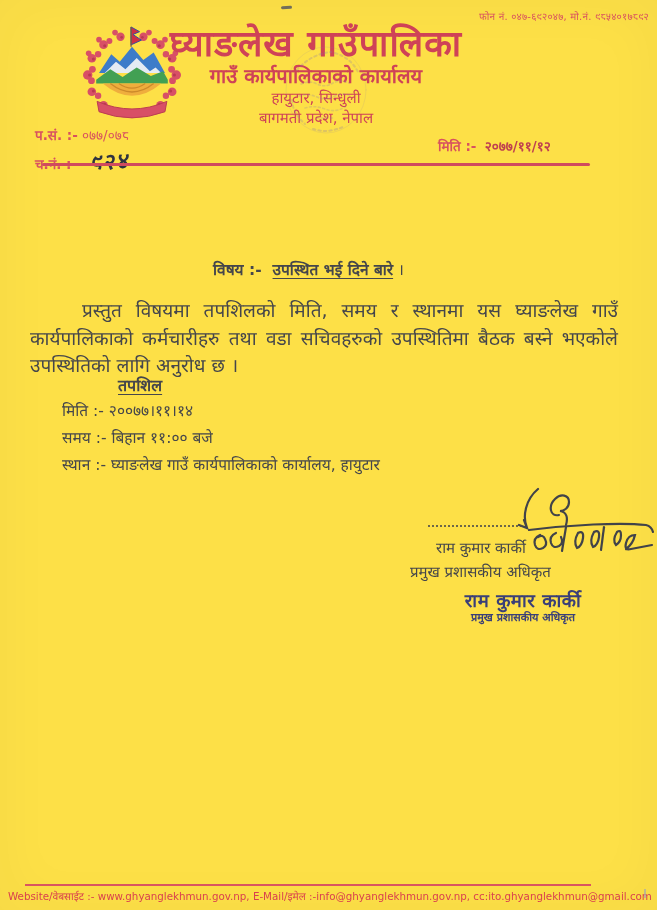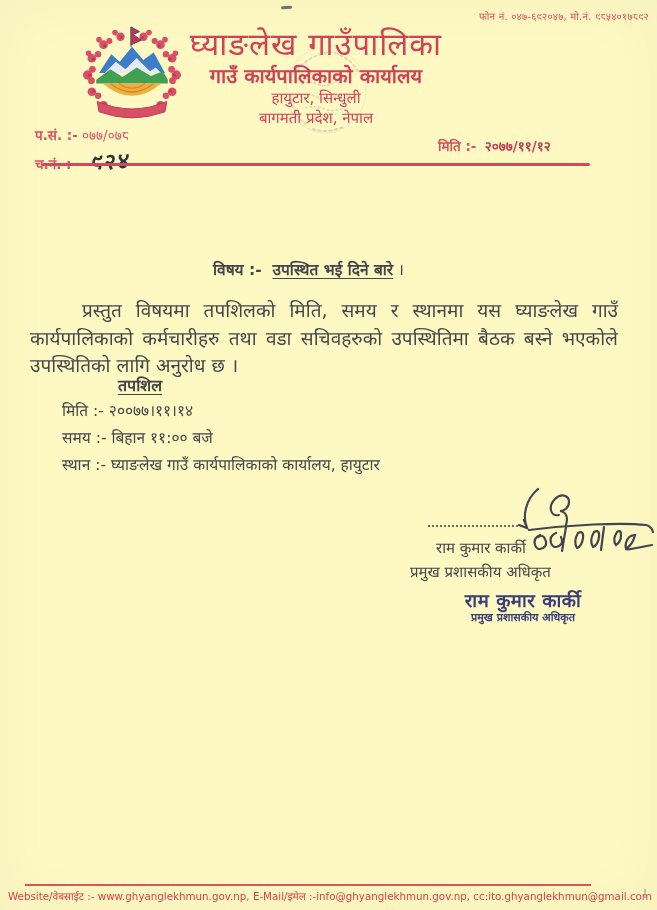--- a/index.html
+++ b/index.html
@@ -1,26 +1,26 @@
 <!DOCTYPE html>
 <html lang="ne" style="--header-red: #cf4257; --label-red: #d8525f; --rule-red: #d04a5e; --footer-red: #d9404e; --body-ink: #45464b; --hand-ink: #2f3340; --stamp-navy: #3a3f78;"><head>
 <meta charset="utf-8">
 <style>
   html,body{margin:0;padding:0;background:#e9e9e7;}
   .page{
     position:relative;width:657px;height:910px;margin:0 auto;
-    background:#fef9c3;overflow:hidden;
+    background:#fde047;overflow:hidden;
     font-family:"DejaVu Sans",sans-serif;
     box-shadow:inset 0 0 60px rgba(60,50,40,.04);
   }
   .abs{position:absolute;}
   
   .phone-line{top:9px;right:8px;font-size:10px;letter-spacing:.2px;color:var(--label-red,#d8626f);white-space:nowrap;}
   .head-block{left:110px;top:26px;width:412px;text-align:center;color:var(--header-red,#cf4257);}
-  .muni-name{font-size:31px;font-weight:400;letter-spacing:1px;line-height:36px;}
+  .muni-name{font-size:36px;font-weight:700;letter-spacing:1px;line-height:36px;}
   .office-name{font-size:20px;font-weight:700;margin-top:2px;line-height:24px;}
   .addr{font-size:15px;font-weight:400;line-height:20px;}
   
   .ref{font-size:13.5px;color:var(--label-red,#d8525f);white-space:nowrap;}
   .ref b{font-weight:600;}
   .hand-cha{font-size:22px;font-weight:600;color:var(--hand-ink,#2f3340);
     display:inline-block;transform:rotate(-3deg) skewX(-8deg);letter-spacing:2px;margin-left:10px;}
   .date-val{color:#bf4050;font-weight:600;margin-left:4px;}
   .red-rule{left:42px;top:163px;width:548px;height:2.5px;background:var(--rule-red,#d04a5e);border-radius:2px;}
   

